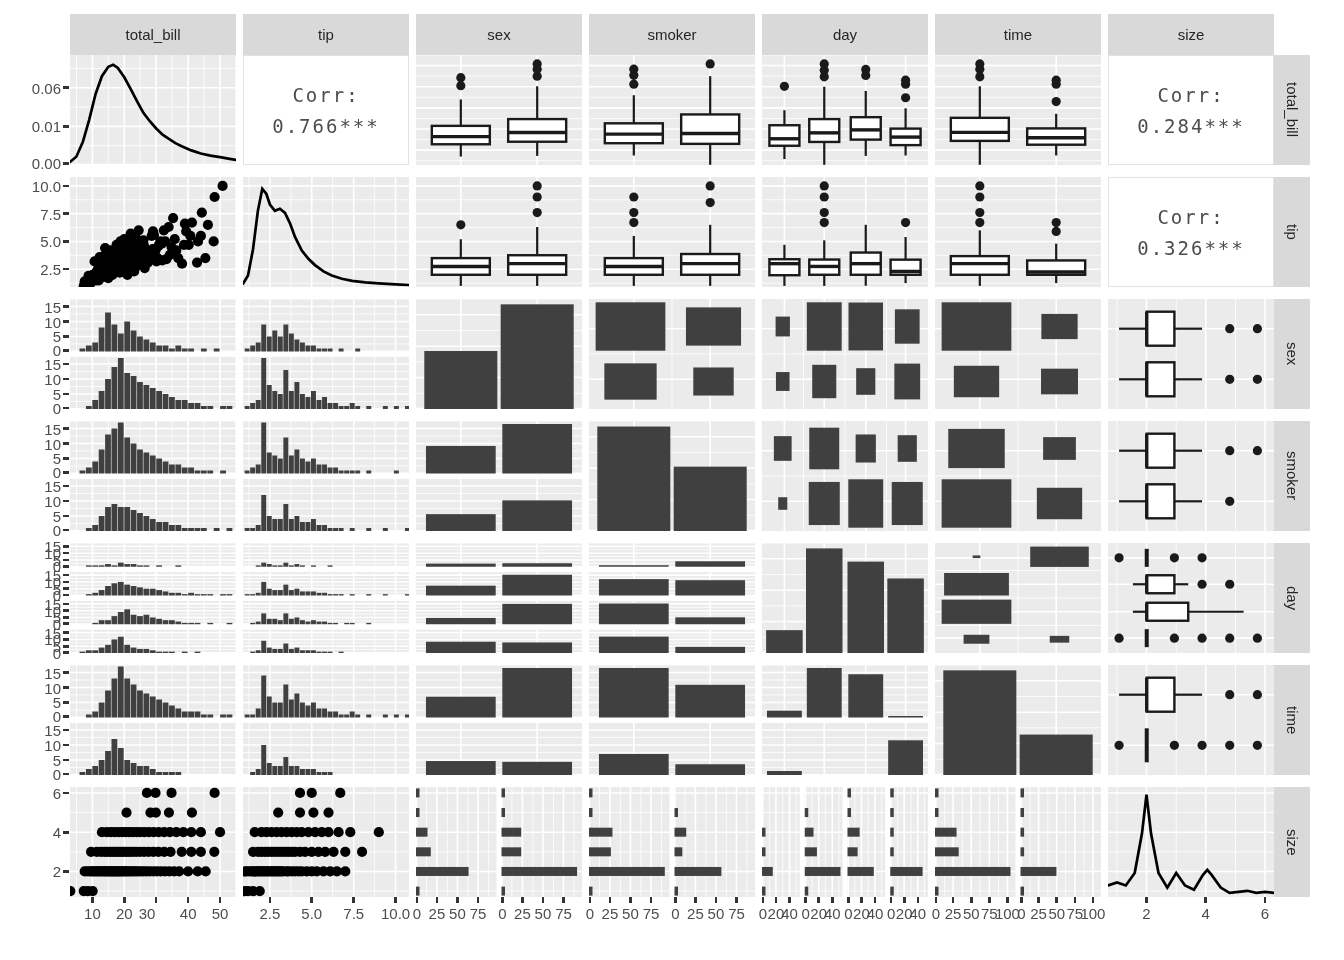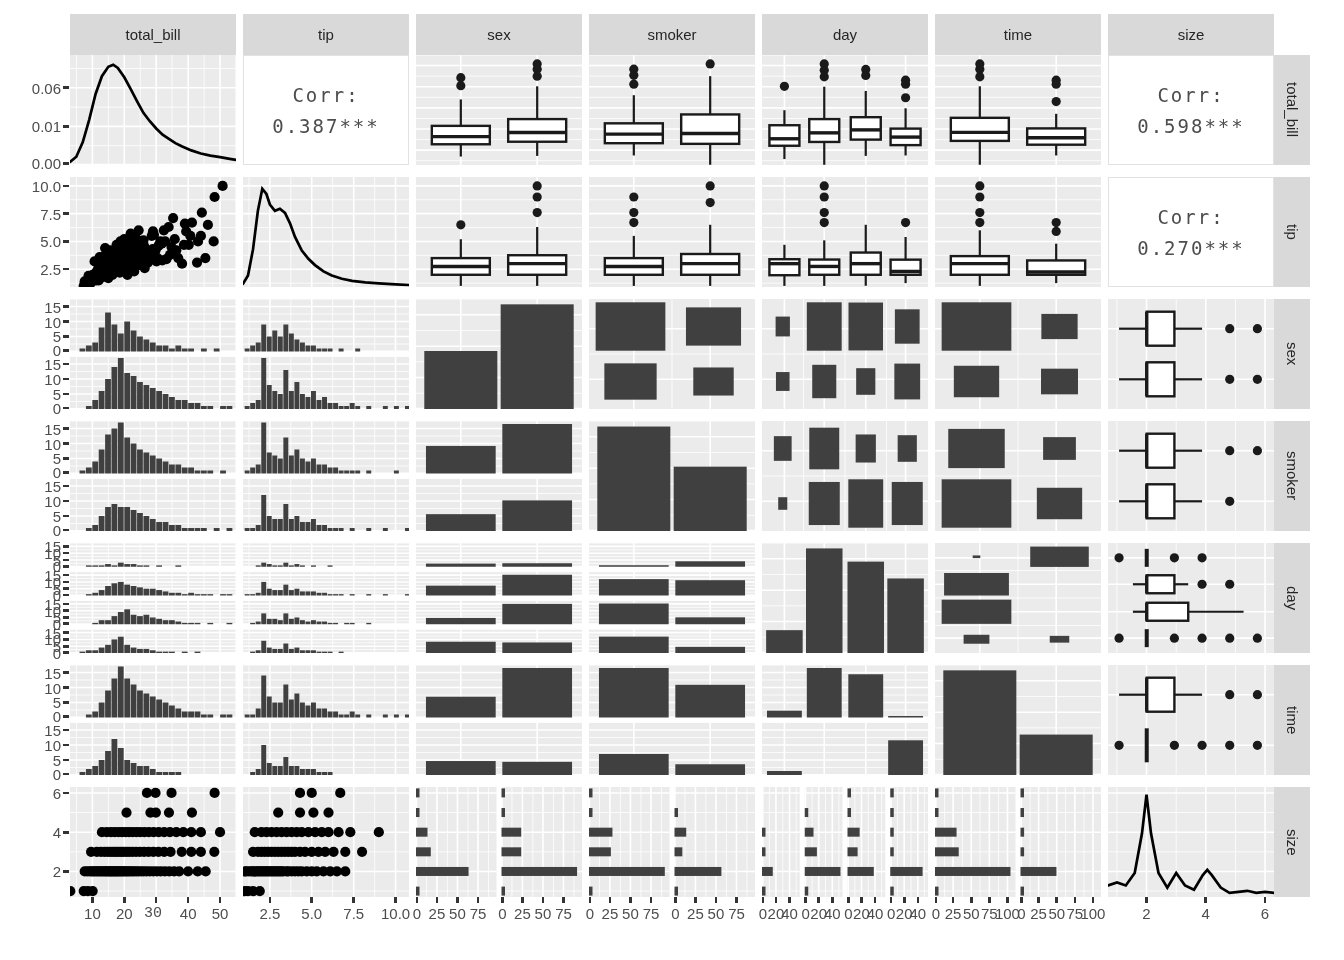--- a/index.html
+++ b/index.html
@@ -184,21 +184,21 @@
         <div class="ytick-label" style="top: 45.21px;">4</div>
         <div class="ytick-mark" style="top: 43.91px;"></div>
         <div class="ytick-label" style="top: 84.48px;">2</div>
         <div class="ytick-mark" style="top: 83.18px;"></div>
       </div>
       <div class="gutter" style="grid-area: 15 / 2;">
         <div class="xtick-label" style="left: 22.41px;">10</div>
         <div class="xtick-mark" style="left: 21.11px;"></div>
         <div class="xtick-label" style="left: 54.282px;">20</div>
         <div class="xtick-mark" style="left: 52.982px;"></div>
-        <div class="xtick-label" style="left: 83px; font-family: Liberation Mono, monospace;">30</div>
+        <div class="xtick-label" style="left: 77px;">30</div>
         <div class="xtick-mark" style="left: 84.854px;"></div>
         <div class="xtick-label" style="left: 118.192px;">40</div>
         <div class="xtick-mark" style="left: 116.892px;"></div>
         <div class="xtick-label" style="left: 150.064px;">50</div>
         <div class="xtick-mark" style="left: 148.764px;"></div>
       </div>
       <div class="gutter" style="grid-area: 15 / 4;">
         <div class="xtick-label" style="left: 26.892px;">2.5</div>
         <div class="xtick-mark" style="left: 25.592px;"></div>
         <div class="xtick-label" style="left: 68.724px;">5.0</div>
@@ -318,21 +318,21 @@
           <line x1="0" y1="52.14" x2="166" y2="52.14" stroke="#FFFFFF" stroke-width="0.8"></line>
           <line x1="0" y1="90.64" x2="166" y2="90.64" stroke="#FFFFFF" stroke-width="0.8"></line>
           <line x1="0" y1="32.78" x2="166" y2="32.78" stroke="#FFFFFF" stroke-width="1.6"></line>
           <line x1="0" y1="71.39" x2="166" y2="71.39" stroke="#FFFFFF" stroke-width="1.6"></line>
           <line x1="0" y1="109.45" x2="166" y2="109.45" stroke="#FFFFFF" stroke-width="1.6"></line>
           <path d="M0.0 106.9 L6.3 101.7 L12.8 87.1 L19.1 65.1 L25.6 39.0 L31.9 21.2 L38.3 11.8 L43.2 9.7 L47.8 12.9 L54.3 22.3 L60.6 33.8 L67.1 46.3 L73.4 57.8 L79.8 66.2 L86.2 73.5 L92.6 79.7 L98.9 83.9 L105.4 88.1 L111.7 91.2 L121.3 95.4 L130.8 98.5 L140.4 100.6 L150.1 102.2 L159.7 103.8 L166.0 104.8" fill="none" stroke="#000" stroke-width="2.7" stroke-linecap="round"></path>
         </svg>
       </div>
       <div class="corr-panel" style="grid-area: 2 / 4;">
         <div>Corr:</div>
-        <div>0.387***</div>
+        <div>0.766***</div>
       </div>
       <div class="panel" style="grid-area: 2 / 6; background: transparent;">
         <svg width="166" height="110">
           <rect x="0" y="0" width="166" height="110" fill="#EBEBEB"></rect>
           <line x1="44.82" y1="0" x2="44.82" y2="110" stroke="#FFFFFF" stroke-width="1.6"></line>
           <line x1="121.17999999999999" y1="0" x2="121.17999999999999" y2="110" stroke="#FFFFFF" stroke-width="1.6"></line>
           <line x1="0" y1="0.11" x2="166" y2="0.11" stroke="#FFFFFF" stroke-width="0.8"></line>
           <line x1="0" y1="21.12" x2="166" y2="21.12" stroke="#FFFFFF" stroke-width="0.8"></line>
           <line x1="0" y1="42.35" x2="166" y2="42.35" stroke="#FFFFFF" stroke-width="0.8"></line>
           <line x1="0" y1="63.47" x2="166" y2="63.47" stroke="#FFFFFF" stroke-width="0.8"></line>
@@ -460,21 +460,21 @@
           <line x1="121.17999999999999" y1="89.6923076923077" x2="121.17999999999999" y2="100.48076923076923" stroke="#1A1A1A" stroke-width="2.2"></line>
           <rect x="92.17999999999999" y="73.40384615384615" width="58" height="16.288461538461547" fill="#fff" stroke="#1A1A1A" stroke-width="2.4"></rect>
           <line x1="92.17999999999999" y1="82.71153846153847" x2="150.18" y2="82.71153846153847" stroke="#1A1A1A" stroke-width="3.4"></line>
           <circle cx="121.17999999999999" cy="46.53846153846155" r="4.6" fill="#1A1A1A"></circle>
           <circle cx="121.17999999999999" cy="29.192307692307686" r="4.6" fill="#1A1A1A"></circle>
           <circle cx="121.17999999999999" cy="25.17307692307692" r="4.6" fill="#1A1A1A"></circle>
         </svg>
       </div>
       <div class="corr-panel" style="grid-area: 2 / 14;">
         <div>Corr:</div>
-        <div>0.598***</div>
+        <div>0.284***</div>
       </div>
       <div class="panel" style="grid-area: 4 / 2; background: transparent;">
         <svg width="166" height="110">
           <rect x="0" y="0" width="166" height="110" fill="#EBEBEB"></rect>
           <line x1="6.474" y1="0" x2="6.474" y2="110" stroke="#FFFFFF" stroke-width="0.8"></line>
           <line x1="38.346000000000004" y1="0" x2="38.346000000000004" y2="110" stroke="#FFFFFF" stroke-width="0.8"></line>
           <line x1="70.218" y1="0" x2="70.218" y2="110" stroke="#FFFFFF" stroke-width="0.8"></line>
           <line x1="102.09" y1="0" x2="102.09" y2="110" stroke="#FFFFFF" stroke-width="0.8"></line>
           <line x1="134.12800000000001" y1="0" x2="134.12800000000001" y2="110" stroke="#FFFFFF" stroke-width="0.8"></line>
           <line x1="165.834" y1="0" x2="165.834" y2="110" stroke="#FFFFFF" stroke-width="0.8"></line>
@@ -778,21 +778,21 @@
           <line x1="121.17999999999999" y1="66.66666666666667" x2="121.17999999999999" y2="83.44444444444444" stroke="#1A1A1A" stroke-width="2.2"></line>
           <line x1="121.17999999999999" y1="97.77777777777777" x2="121.17999999999999" y2="106.11111111111111" stroke="#1A1A1A" stroke-width="2.2"></line>
           <rect x="92.17999999999999" y="83.44444444444444" width="58" height="14.333333333333329" fill="#fff" stroke="#1A1A1A" stroke-width="2.4"></rect>
           <line x1="92.17999999999999" y1="95" x2="150.18" y2="95" stroke="#1A1A1A" stroke-width="3.4"></line>
           <circle cx="121.17999999999999" cy="54.44444444444444" r="4.6" fill="#1A1A1A"></circle>
           <circle cx="121.17999999999999" cy="45.55555555555556" r="4.6" fill="#1A1A1A"></circle>
         </svg>
       </div>
       <div class="corr-panel" style="grid-area: 4 / 14;">
         <div>Corr:</div>
-        <div>0.270***</div>
+        <div>0.326***</div>
       </div>
       <div class="panel" style="grid-area: 6 / 2; background: transparent;">
         <svg width="166" height="110">
           <rect x="0" y="0" width="166" height="52.5" fill="#EBEBEB"></rect>
           <line x1="6.474" y1="0" x2="6.474" y2="52.5" stroke="#FFFFFF" stroke-width="0.8"></line>
           <line x1="38.346000000000004" y1="0" x2="38.346000000000004" y2="52.5" stroke="#FFFFFF" stroke-width="0.8"></line>
           <line x1="70.218" y1="0" x2="70.218" y2="52.5" stroke="#FFFFFF" stroke-width="0.8"></line>
           <line x1="102.09" y1="0" x2="102.09" y2="52.5" stroke="#FFFFFF" stroke-width="0.8"></line>
           <line x1="134.12800000000001" y1="0" x2="134.12800000000001" y2="52.5" stroke="#FFFFFF" stroke-width="0.8"></line>
           <line x1="165.834" y1="0" x2="165.834" y2="52.5" stroke="#FFFFFF" stroke-width="0.8"></line>

